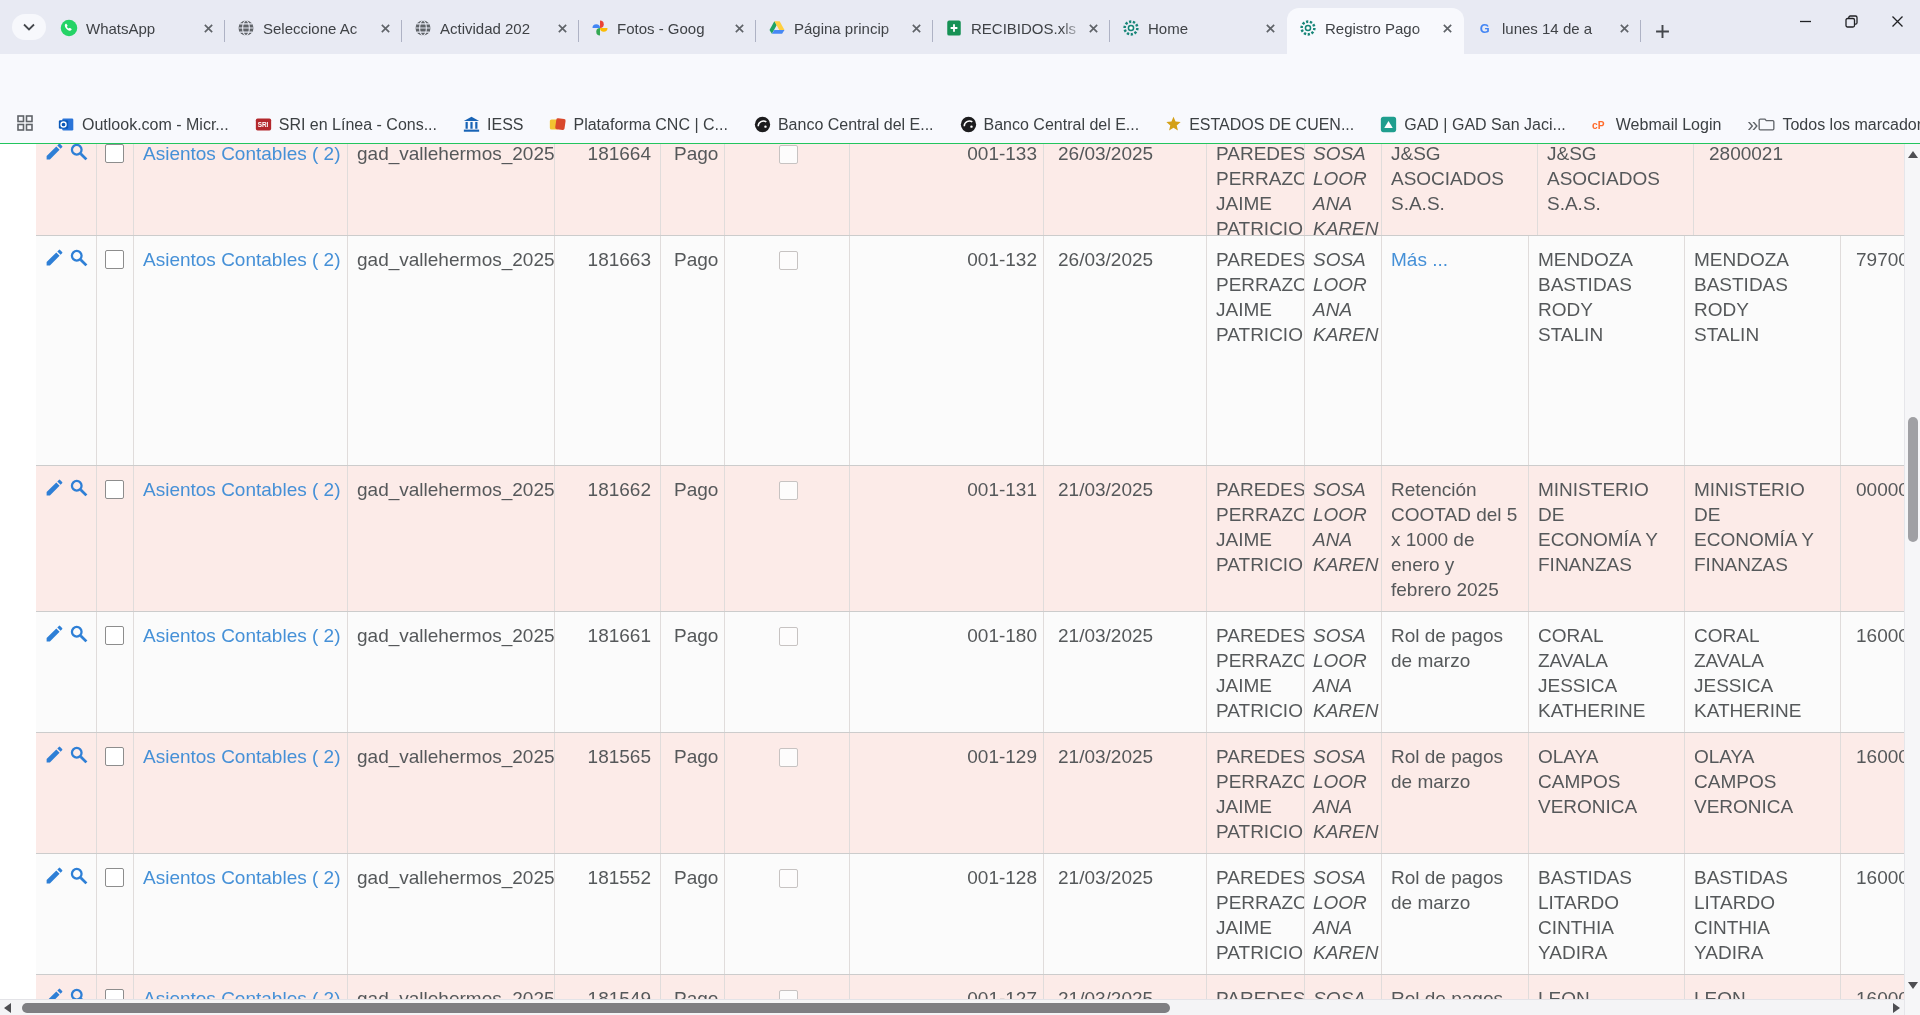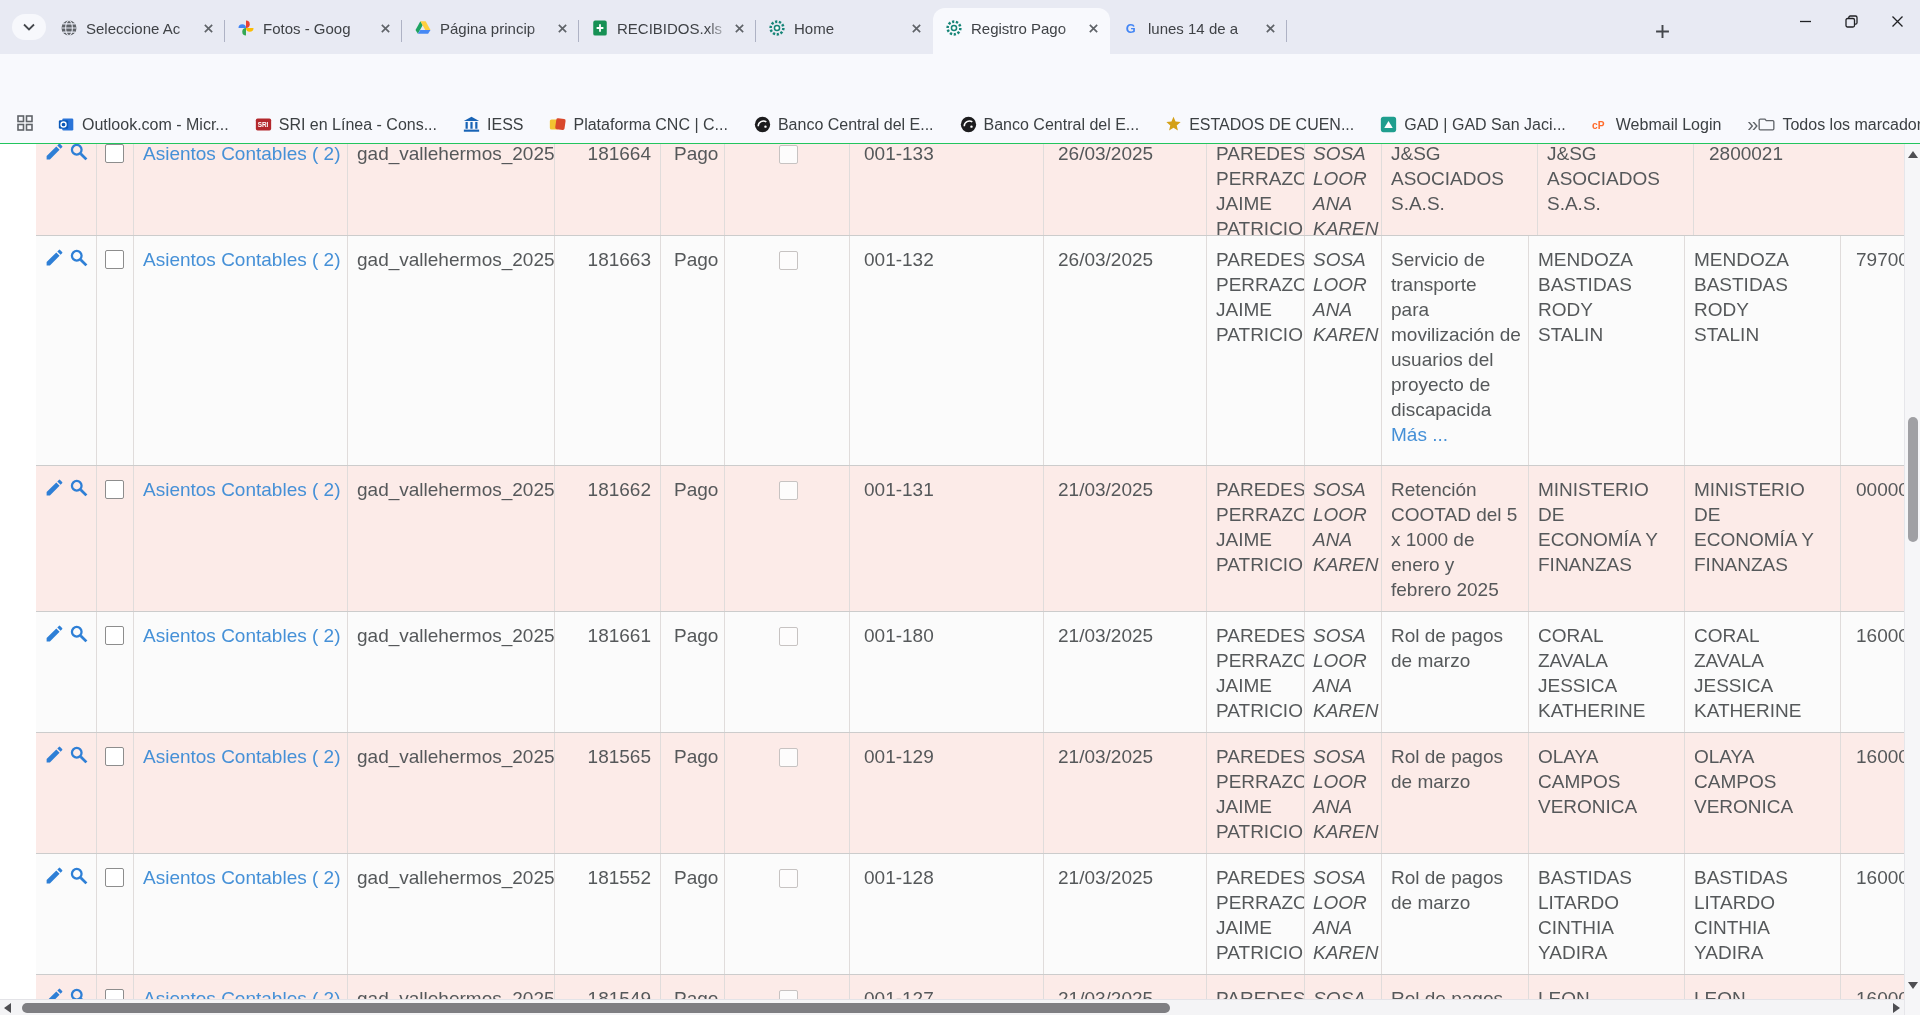--- a/index.html
+++ b/index.html
@@ -48,21 +48,21 @@
   .trow.white { background:#fbfbfb; }
   .c { height:100%; border-right:1px solid #e0dcdb; padding:11px 6px 0 9px; font-size:19px; line-height:25px;
     color:#55585a; white-space:pre-line; overflow:hidden; }
   .c0 { width:61px; padding:11px 0 0 8px; white-space:nowrap; }
   .c1 { width:37px; padding-left:8px; }
   .c2 { width:214px; }
   .c3 { width:207px; }
   .c4 { width:106px; text-align:right; padding-right:9px; }
   .c5 { width:64px; padding-left:13px; }
   .c6 { width:125px; display:flex; justify-content:center; }
-  .c7 { width:194px; padding-left:14px; }
+  .c7 { width:194px; padding-left:14px;text-align:right; }
   .c8 { width:163px; padding-left:14px; }
   .c9 { width:98px; }
   .c10 { width:77px; padding-left:8px;font-style:italic; }
   .c11 { width:147px; }
   .c12 { width:156px; }
   .c13 { width:156px; }
   .c14 { width:99px; padding-left:15px; border-right:none; }
   .c a { color:#4590d7; text-decoration:none; }
   .cell-text { display:block; }
   .cb { display:inline-block; width:19px; height:19px; border:1.5px solid #8d8d8d; background:#fff; border-radius:2px; margin-top:3px; }
@@ -83,25 +83,50 @@
 
 <div class="tabstrip">
   <div class="tab-search">
     <svg width="12" height="8" viewBox="0 0 12 8">
         <path d="M1 1.5l5 5 5-5" fill="none" stroke="#44474c" stroke-width="1.8"></path>
       </svg>
   </div>
   <div class="tabs">
     <div class="tab">
       <svg class="fav" viewBox="0 0 24 24">
+          <circle cx="12" cy="12" r="11" fill="#25D366"></circle>
+          <path fill="#fff" d="M7.2 6.8c.5-.5 1.3-.5 1.7.1l1 1.5c.3.4.2 1-.2 1.3l-.6.6c.3.9 1.5 2.1 2.4 2.5l.7-.6c.3-.4.9-.4 1.3-.1l1.5 1c.6.4.7 1.2.1 1.7-.6.6-1.5 1-2.3.8-1.5-.4-3.2-1.5-4.3-2.7-1.1-1.2-2-2.8-2.1-4.2 0-.7.3-1.4.8-1.9z"></path>
+        </svg>
+      <span class="ttl">WhatsApp</span>
+      <span class="tx">
+          <svg viewBox="0 0 12 12">
+            <path d="M2 2l8 8M10 2l-8 8"></path>
+          </svg>
+        </span>
+    </div>
+    <div class="tab">
+      <svg class="fav" viewBox="0 0 24 24">
           <circle cx="12" cy="12" r="10" fill="#5f6368"></circle>
           <ellipse cx="12" cy="12" rx="4.5" ry="10" fill="none" stroke="#e8eaf3" stroke-width="1.4"></ellipse>
           <path d="M2 12h20M4 6.5h16M4 17.5h16" stroke="#e8eaf3" stroke-width="1.4" fill="none"></path>
         </svg>
       <span class="ttl">Seleccione Ac</span>
+      <span class="tx">
+          <svg viewBox="0 0 12 12">
+            <path d="M2 2l8 8M10 2l-8 8"></path>
+          </svg>
+        </span>
+    </div>
+    <div class="tab">
+      <svg class="fav" viewBox="0 0 24 24">
+          <circle cx="12" cy="12" r="10" fill="#5f6368"></circle>
+          <ellipse cx="12" cy="12" rx="4.5" ry="10" fill="none" stroke="#e8eaf3" stroke-width="1.4"></ellipse>
+          <path d="M2 12h20M4 6.5h16M4 17.5h16" stroke="#e8eaf3" stroke-width="1.4" fill="none"></path>
+        </svg>
+      <span class="ttl">Actividad 202</span>
       <span class="tx">
           <svg viewBox="0 0 12 12">
             <path d="M2 2l8 8M10 2l-8 8"></path>
           </svg>
         </span>
     </div>
     <div class="tab">
       <svg class="fav" viewBox="0 0 24 24">
           <path d="M12 12a5 5 0 0 0-5-5 5 5 0 0 0-5 5z" fill="#ea4335" transform="rotate(90 12 12)"></path>
           <path d="M12 12a5 5 0 0 0-5-5 5 5 0 0 0-5 5z" fill="#fbbc04" transform="rotate(180 12 12)"></path>
@@ -405,27 +430,21 @@
     <div class="c c7"><span class="cell-text">001-132</span></div>
     <div class="c c8"><span class="cell-text">26/03/2025</span></div>
     <div class="c c9"><span class="cell-text">PAREDES
 PERRAZO
 JAIME
 PATRICIO</span></div>
     <div class="c c10"><span class="cell-text">SOSA
 LOOR
 ANA
 KAREN</span></div>
-    <div class="c c11"><span class="cell-text">Servicio de
-transporte
-para
-movilización de
-usuarios del
-proyecto de
-discapacida</span><a href="#" class="more">Más ...</a></div>
+    <div class="c c11"><a href="#" class="more">Más ...</a></div>
     <div class="c c12"><span class="cell-text">MENDOZA
 BASTIDAS RODY
 STALIN</span></div>
     <div class="c c13"><span class="cell-text">MENDOZA
 BASTIDAS RODY
 STALIN</span></div>
     <div class="c c14"><span class="cell-text">79700035</span></div>
   </div>
 
   <div class="trow pink" style="height:146px">

